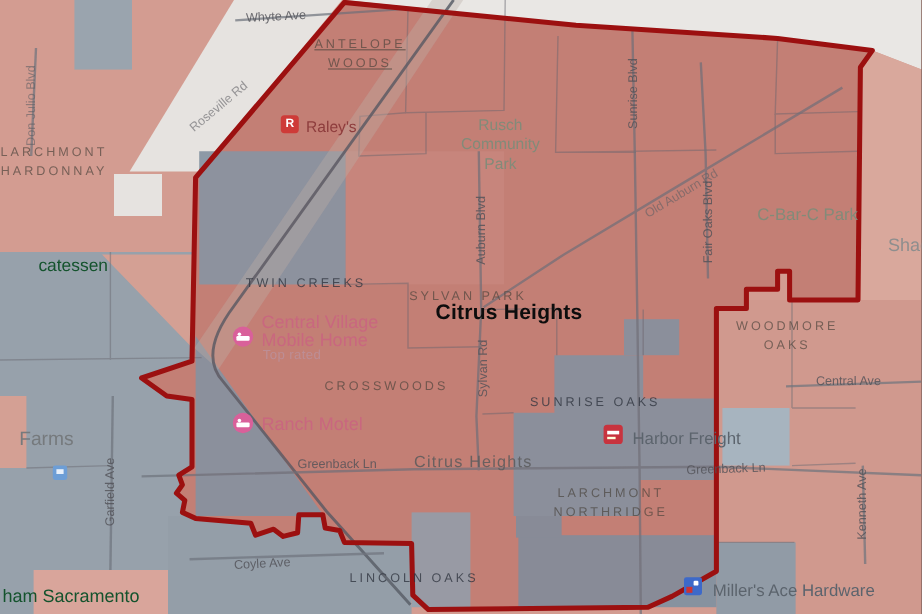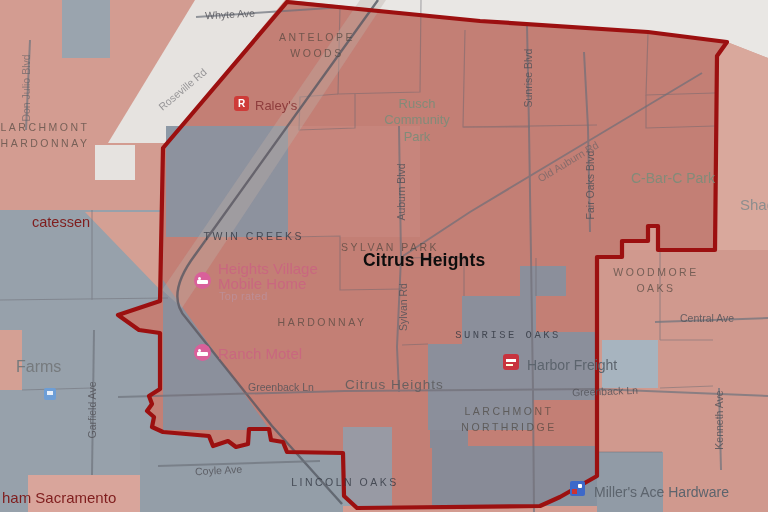--- a/index.html
+++ b/index.html
@@ -14,21 +14,21 @@
   .street{font-size:10.5px;color:rgba(82,82,88,.82);}
   .street.faint{color:rgba(95,95,100,.6);}
   .rot{transform:rotate(-90deg);transform-origin:center;text-align:center;}
   .city-big{font-size:17.5px;font-weight:700;color:#0d0d0d;letter-spacing:.2px;}
   .city-gray{font-size:13.5px;color:rgba(90,90,92,.85);letter-spacing:1px;}
   .poi-name{font-size:14px;color:#5c646d;}
   .poi-pink{font-size:15px;color:#c9677f;line-height:1.0;white-space:normal;}
   .poi-badge{font-size:11px;color:#bd8e95;letter-spacing:.3px;}
   .poi-maroon{font-size:13px;color:#8e3d3d;}
   .poi-medical{font-size:14px;color:#a84f59;text-align:center;line-height:1.25;white-space:normal;}
-  .pink-partial{font-size:14.5px;color:#7f1d1d;}
+  .pink-partial{font-size:14.5px;color:#14532d;}
   .icon{position:absolute;}
   .sq{border-radius:3px;display:flex;align-items:center;justify-content:center;}
   .raleys-sq{width:15px;height:15px;background:#ce3b38;color:#fff;font-size:10px;font-weight:700;}
   .lodge{width:17px;height:17px;border-radius:50%;background:#d9609a;}
   .lodge .bed{position:absolute;left:3px;top:8px;width:11px;height:4px;background:#fff;border-radius:1px;}
   .lodge .bed:before{content:"";position:absolute;left:1px;top:-3px;width:3px;height:3px;background:#fff;border-radius:50%;}
   .hf{width:16px;height:16px;background:#c8333e;border-radius:3px;}
   .hf .bar{position:absolute;left:3px;top:5px;width:10px;height:3px;background:#fff;}
   .hf .bar2{position:absolute;left:3px;top:10px;width:7px;height:2px;background:#ffd;}
   .ace{width:15px;height:15px;background:#3d69c9;border-radius:2px;}
@@ -128,47 +128,47 @@
   <div class="lbl street rot" style="left:366px;top:186px;width:70px;">Auburn Blvd</div>
   <div class="lbl street rot" style="left:375px;top:301px;width:56px;">Sylvan Rd</div>
   <div class="lbl street" style="left:248px;top:381px;">Greenback Ln</div>
   <div class="lbl street" style="left:572px;top:385px;transform:rotate(-2deg);">Greenback Ln</div>
   <div class="lbl street" style="left:680px;top:312px;">Central Ave</div>
   <div class="lbl street rot" style="left:684px;top:414px;width:70px;">Kenneth Ave</div>
   <div class="lbl street rot" style="left:57px;top:404px;width:70px;">Garfield Ave</div>
   <div class="lbl street" style="left:195px;top:464px;transform:rotate(-3deg);">Coyle Ave</div>
   <div class="lbl street rot faint" style="left:-14px;top:82px;width:80px;">Don Julio Blvd</div>
 
-  <div class="lbl nbhd" style="left:267px;top:30px;width:100px;">ANTELOPE WOODS</div>
+  <div class="lbl nbhd" style="left:250px;top:30px;width:100px;text-decoration:underline;">ANTELOPE WOODS</div>
   <div class="lbl nbhd" style="left:-14px;top:120px;width:118px;">LARCHMONT HARDONNAY</div>
-  <div class="lbl nbhd on-gray" style="left:184px;top:229px;width:120px;text-align:right;">TWIN CREEKS</div>
+  <div class="lbl nbhd on-gray" style="left:195px;top:229px;width:120px;">TWIN CREEKS</div>
   <div class="lbl nbhd" style="left:330px;top:240px;width:120px;">SYLVAN PARK</div>
-  <div class="lbl nbhd" style="left:262px;top:315px;width:120px;">HARDONNAY</div>
-  <div class="lbl nbhd on-gray" style="left:448px;top:328px;width:120px;font-family:Liberation Mono, monospace;">SUNRISE OAKS</div>
+  <div class="lbl nbhd" style="left:262px;top:315px;width:120px;">CROSSWOODS</div>
+  <div class="lbl nbhd on-gray" style="left:436px;top:328px;width:120px;">SUNRISE OAKS</div>
   <div class="lbl nbhd" style="left:600px;top:265px;width:112px;">WOODMORE OAKS</div>
   <div class="lbl nbhd" style="left:450px;top:404px;width:118px;">LARCHMONT NORTHRIDGE</div>
   <div class="lbl nbhd on-gray" style="left:285px;top:475px;width:120px;">LINCOLN OAKS</div>
   <div class="lbl" style="left:16px;top:358px;font-size:16px;color:#767a7d;">Farms</div>
   <div class="lbl city-gray" style="left:345px;top:377px;">Citrus Heights</div>
   <div class="lbl" style="left:740px;top:196px;font-size:15px;color:#8e8e8e;">Shad</div>
   <div class="lbl pink-partial" style="left:32px;top:214px;">catessen</div>
   <div class="lbl pink-partial" style="left:2px;top:489px;font-size:15px;">ham Sacramento</div>
 
   <div class="lbl park" style="left:374px;top:96px;width:86px;">Rusch Community Park</div>
   <div class="lbl park" style="left:595px;top:170px;width:120px;font-size:14px;text-align:right;">C-Bar-C Park</div>
 
   <div class="lbl city-big" style="left:363px;top:250px;">Citrus Heights</div>
 
   <div class="icon sq raleys-sq" style="left:234px;top:96px;">R</div>
   <div class="lbl poi-maroon" style="left:255px;top:98px;">Raley's</div>
 
   <div class="icon lodge" style="left:194px;top:272px;">
       <div class="bed"></div>
     </div>
-  <div class="lbl poi-pink" style="left:218px;top:261px;width:114px;">Heights Village Mobile Home</div>
+  <div class="lbl poi-pink" style="left:218px;top:261px;width:114px;">Central Village Mobile Home</div>
   <div class="lbl poi-badge" style="left:219px;top:290px;">Top rated</div>
 
   <div class="icon lodge" style="left:194px;top:344px;">
       <div class="bed"></div>
     </div>
   <div class="lbl poi-pink" style="left:218px;top:346px;width:120px;">Ranch Motel</div>
 
   <div class="icon hf" style="left:503px;top:354px;">
       <div class="bar"></div>
       <div class="bar2"></div>

